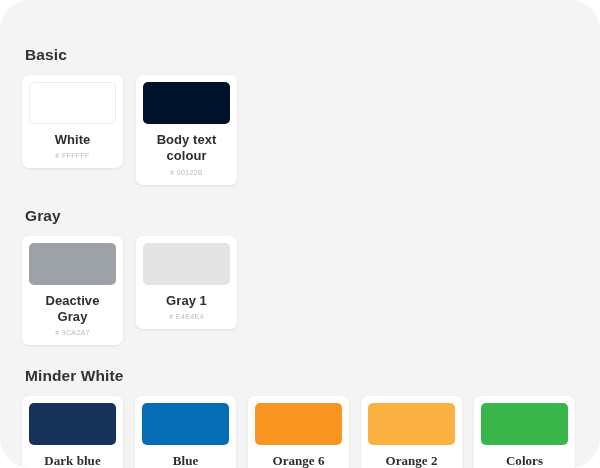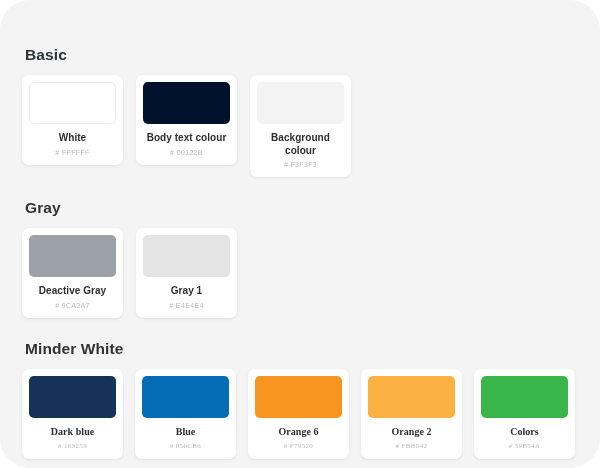--- a/index.html
+++ b/index.html
@@ -58,21 +58,21 @@
     height: 42px;
     border-radius: 5px;
     box-sizing: border-box;
   }
   .swatch.bordered {
     border: 1px solid #eceded;
   }
   .card-name {
     margin-top: 8px;
     text-align: center;
-    font-size: 10px;
+    font-size: 13px;
     font-weight: 700;
     color: #2b2f33;
     line-height: 1.25;
     letter-spacing: 0.05px;
   }
   .card-hex {
     margin-top: 4px;
     text-align: center;
     font-size: 7px;
     font-weight: 400;
@@ -101,25 +101,20 @@
         <div class="cards">
           <div class="card">
             <div class="swatch bordered" style="background: rgb(255, 255, 255);"></div>
             <div class="card-name">White</div>
             <div class="card-hex"># FFFFFF</div>
           </div>
           <div class="card">
             <div class="swatch" style="background: rgb(0, 18, 43);"></div>
             <div class="card-name">Body text colour</div>
             <div class="card-hex"># 00122B</div>
-          </div>
-          <div class="card">
-            <div class="swatch" style="background: rgb(243, 243, 243);"></div>
-            <div class="card-name">Background colour</div>
-            <div class="card-hex"># F3F3F3</div>
           </div>
         </div>
       </div>
       <div class="section section-gray">
         <h2 class="section-title">Gray</h2>
         <div class="cards">
           <div class="card">
             <div class="swatch" style="background: rgb(156, 162, 167);"></div>
             <div class="card-name">Deactive Gray</div>
             <div class="card-hex"># 9CA2A7</div>

